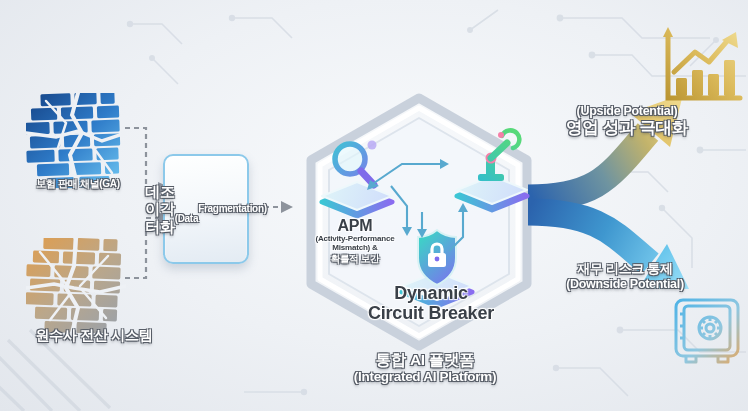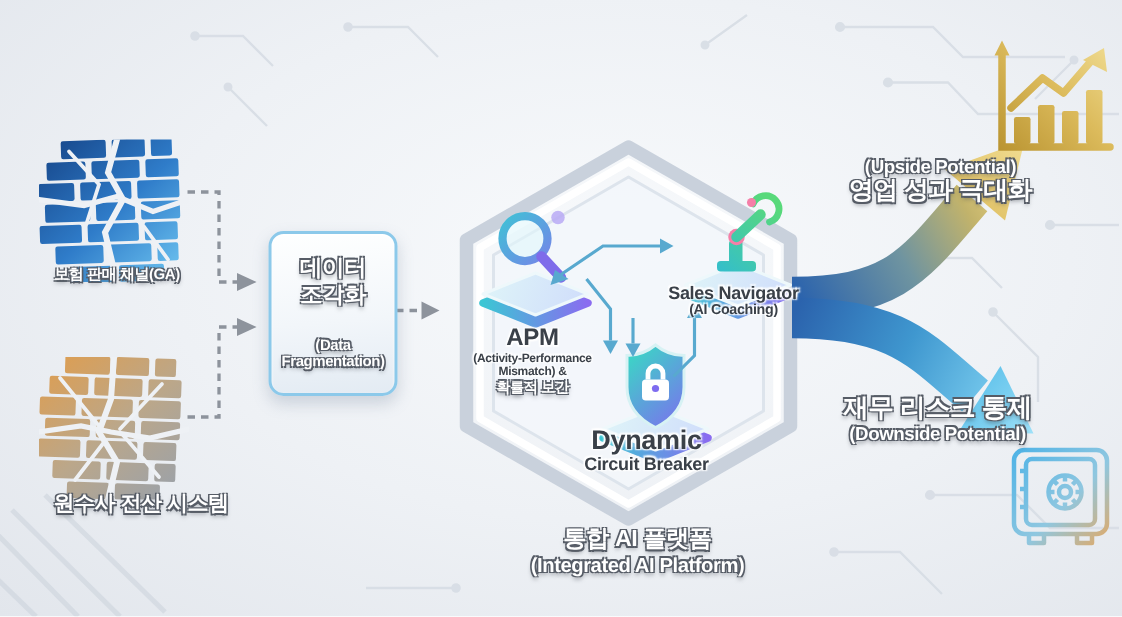--- a/index.html
+++ b/index.html
@@ -16,25 +16,25 @@
     text-shadow:-1px -1px 0 #565c66,1px -1px 0 #565c66,-1px 1px 0 #565c66,1px 1px 0 #565c66,0 2px 3px rgba(60,66,74,.55);
     letter-spacing:-0.3px;
   }
   
   .dk{
     color:#3a4048;font-weight:bold;text-align:center;line-height:1.12;
     text-shadow:-1px -1px 1px rgba(255,255,255,.95),1px -1px 1px rgba(255,255,255,.95),-1px 1px 1px rgba(255,255,255,.95),1px 1px 1px rgba(255,255,255,.95);
     letter-spacing:-0.2px;
   }
   .frag-box{
-    position:absolute;left:179px;top:154px;width:82px;height:106px;
+    position:absolute;left:163px;top:154px;width:82px;height:106px;
     border-radius:10px;border:2px solid #8cc9ea;
     background:linear-gradient(175deg,#feffff 0%,#f2f6fa 55%,#e3ebf3 100%);
     box-shadow:0 5px 10px rgba(110,130,155,.28), inset 0 1px 2px #ffffff;
-    display:flex;flex-direction:column;align-items:center;justify-content:center;
+    display:flex;flex-direction:row;align-items:center;justify-content:center;
   }
 </style>
 </head>
 <body>
 
 <div id="stage">
 
   <svg class="abs" style="left:0;top:0" width="748" height="411" viewBox="0 0 748 411">
     <g fill="none" stroke="#d6dce4" stroke-width="1.6" opacity="0.85">
       <path d="M560,18 H622 L642,38 H710"></path>
@@ -320,38 +320,34 @@
   <div class="abs ko" style="left:0;top:178px;width:156px;font-size:10px">보험 판매 채널(GA)</div>
   <div class="abs ko" style="left:16px;top:327px;width:156px;font-size:14px">원수사 전산 시스템</div>
 
   <div class="abs" style="left:295px;top:217px;width:120px">
     <div class="dk" style="font-size:16px">APM</div>
     <div class="dk" style="font-size:8px">(Activity-Performance</div>
     <div class="dk" style="font-size:8px">Mismatch) &amp;</div>
     <div class="ko" style="font-size:9.5px;margin-top:1px">확률적 보간</div>
   </div>
 
-  <div class="abs" style="left:423px;top:189px;width:132px">
-    <div class="dk" style="font-size:12px">Sales Navigator</div>
-    <div class="dk" style="font-size:9.5px">(AI Coaching)</div>
-  </div>
 
   <div class="abs" style="left:365px;top:283px;width:132px">
     <div class="dk" style="font-size:18px">Dynamic</div>
-    <div class="dk" style="font-size:12px">Circuit Breaker</div>
+    <div class="dk" style="font-size:18px">Circuit Breaker</div>
   </div>
 
   <div class="abs" style="left:295px;top:351px;width:260px">
     <div class="ko" style="font-size:15.5px">통합 AI 플랫폼</div>
     <div class="ko" style="font-size:13.5px">(Integrated AI Platform)</div>
   </div>
 
   <div class="abs" style="left:544px;top:104px;width:166px">
     <div class="ko" style="font-size:12.5px">(Upside Potential)</div>
     <div class="ko" style="font-size:16.5px">영업 성과 극대화</div>
   </div>
 
   <div class="abs" style="left:536px;top:262px;width:178px">
-    <div class="ko" style="font-size:17px">재무 리스크 통제</div>
+    <div class="ko" style="font-size:13px">재무 리스크 통제</div>
     <div class="ko" style="font-size:12.5px">(Downside Potential)</div>
   </div>
 
 </div>
 
 </body></html>

